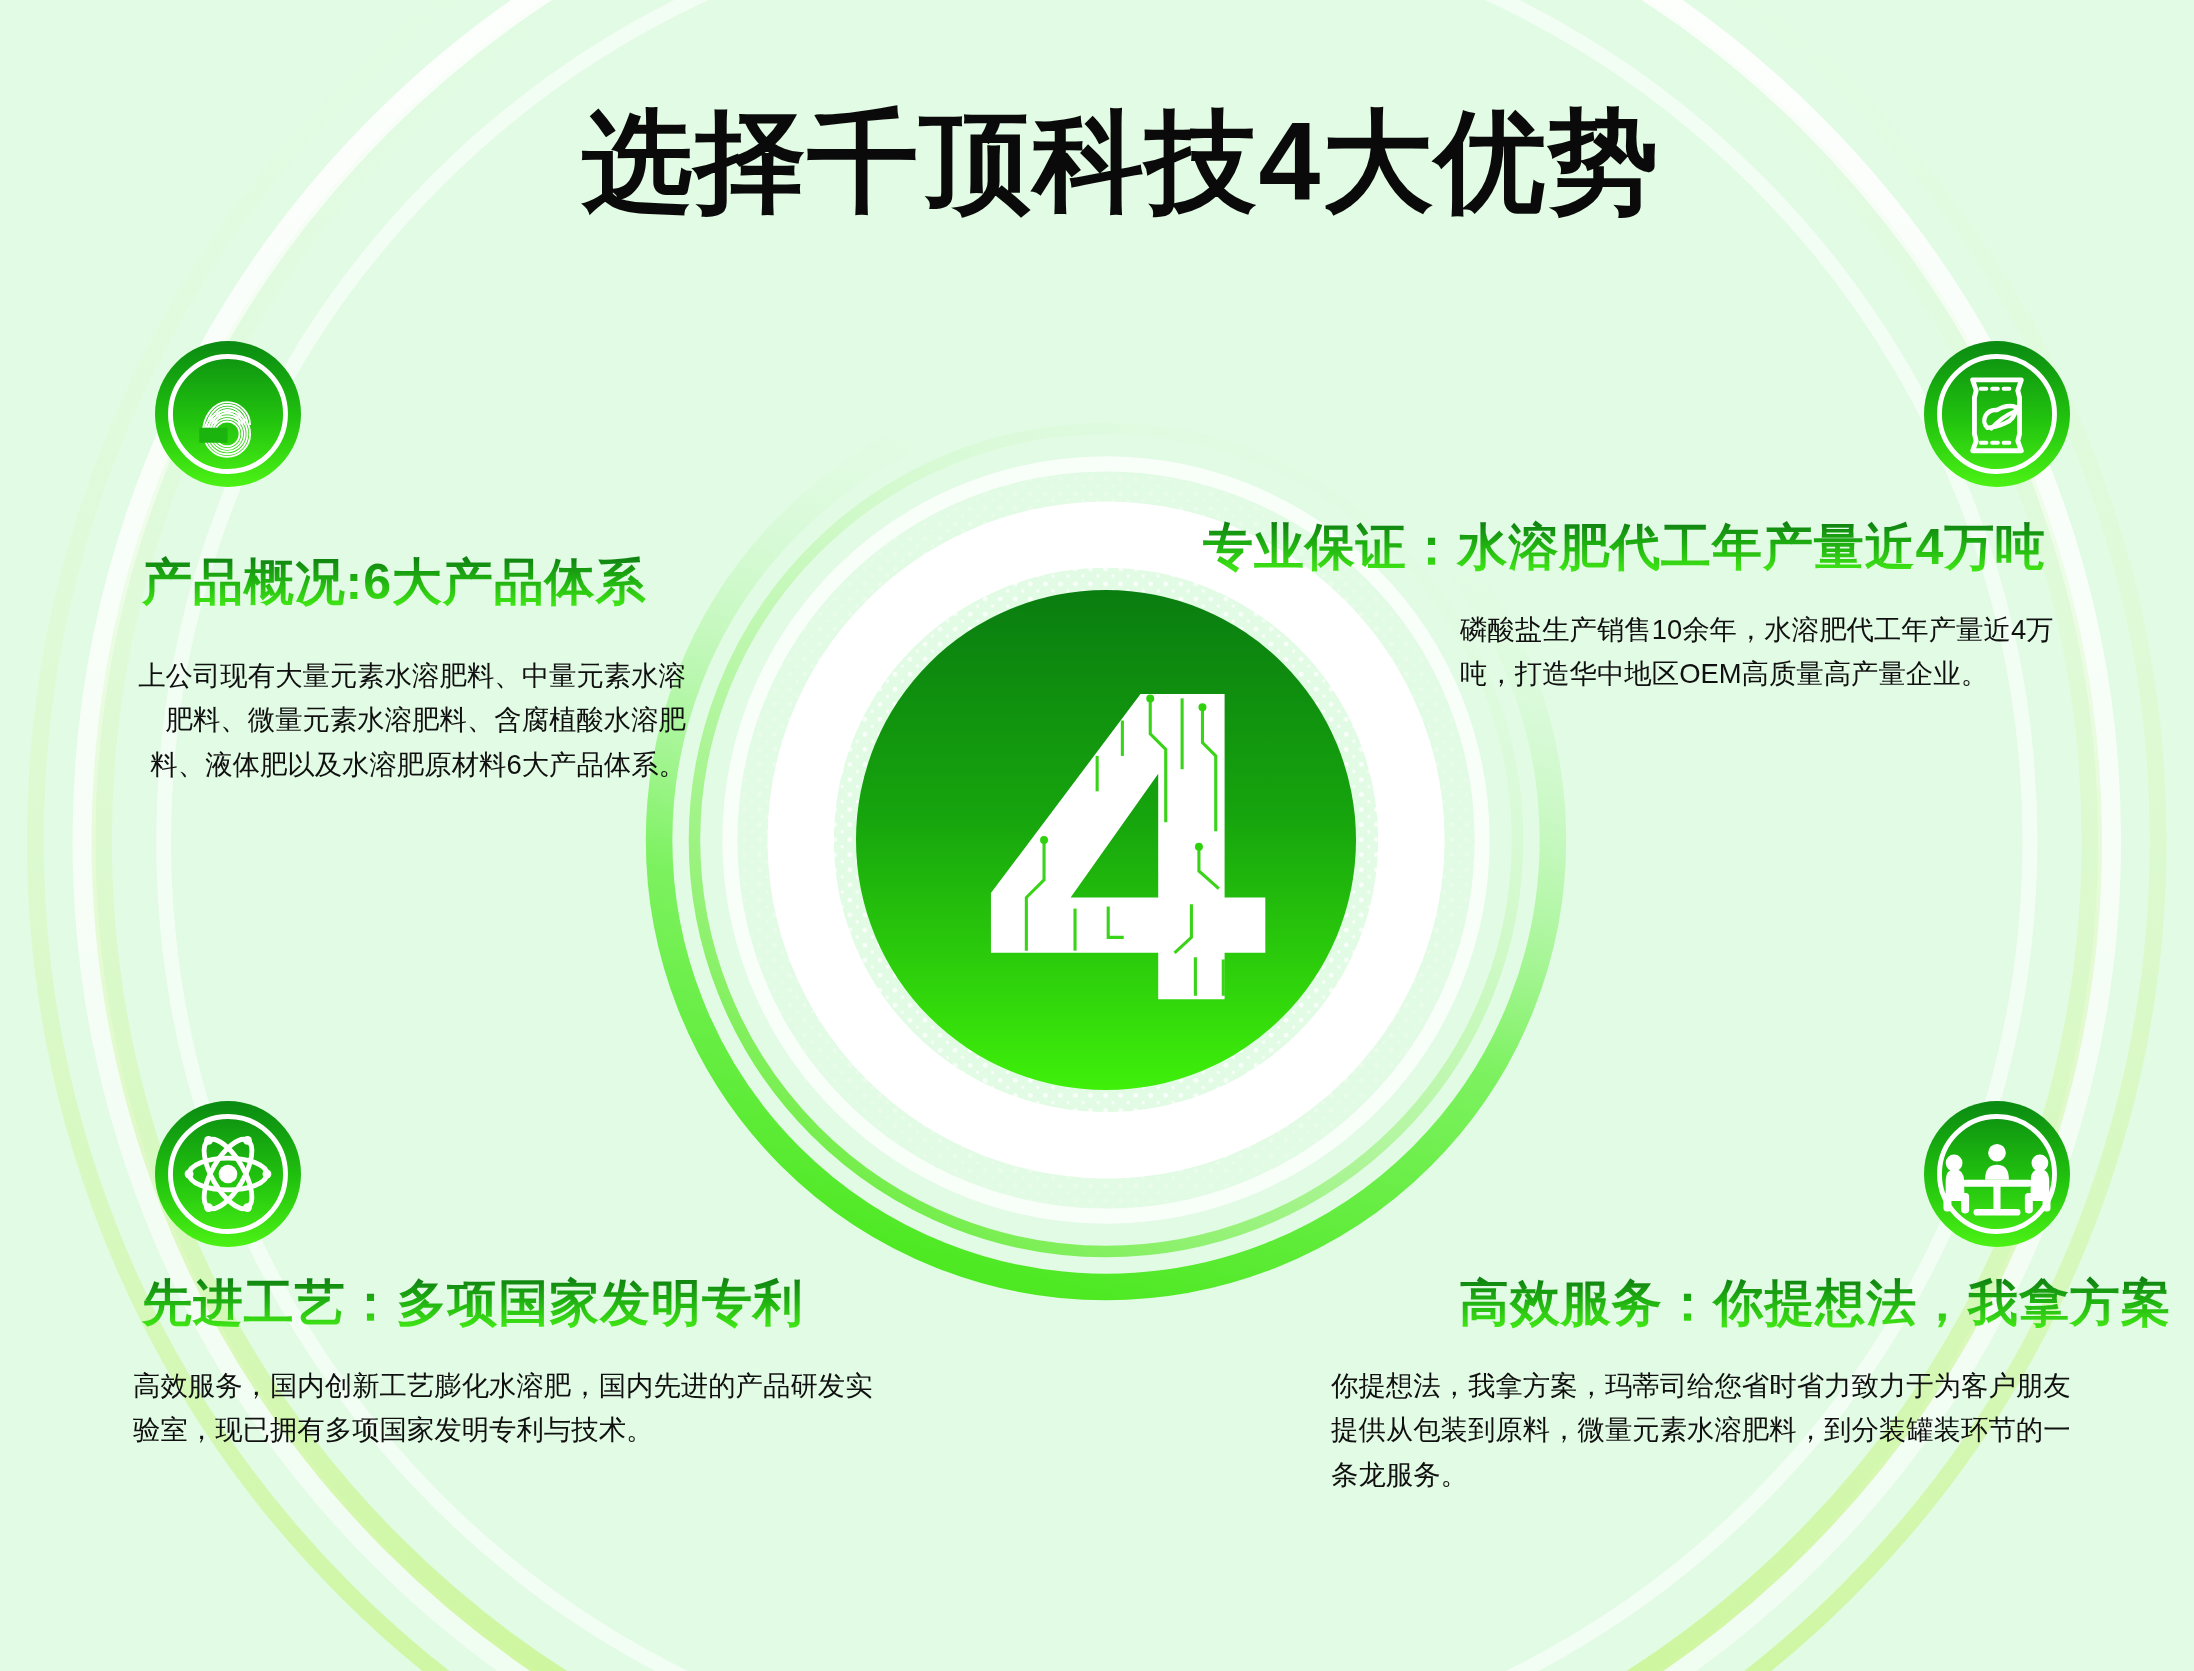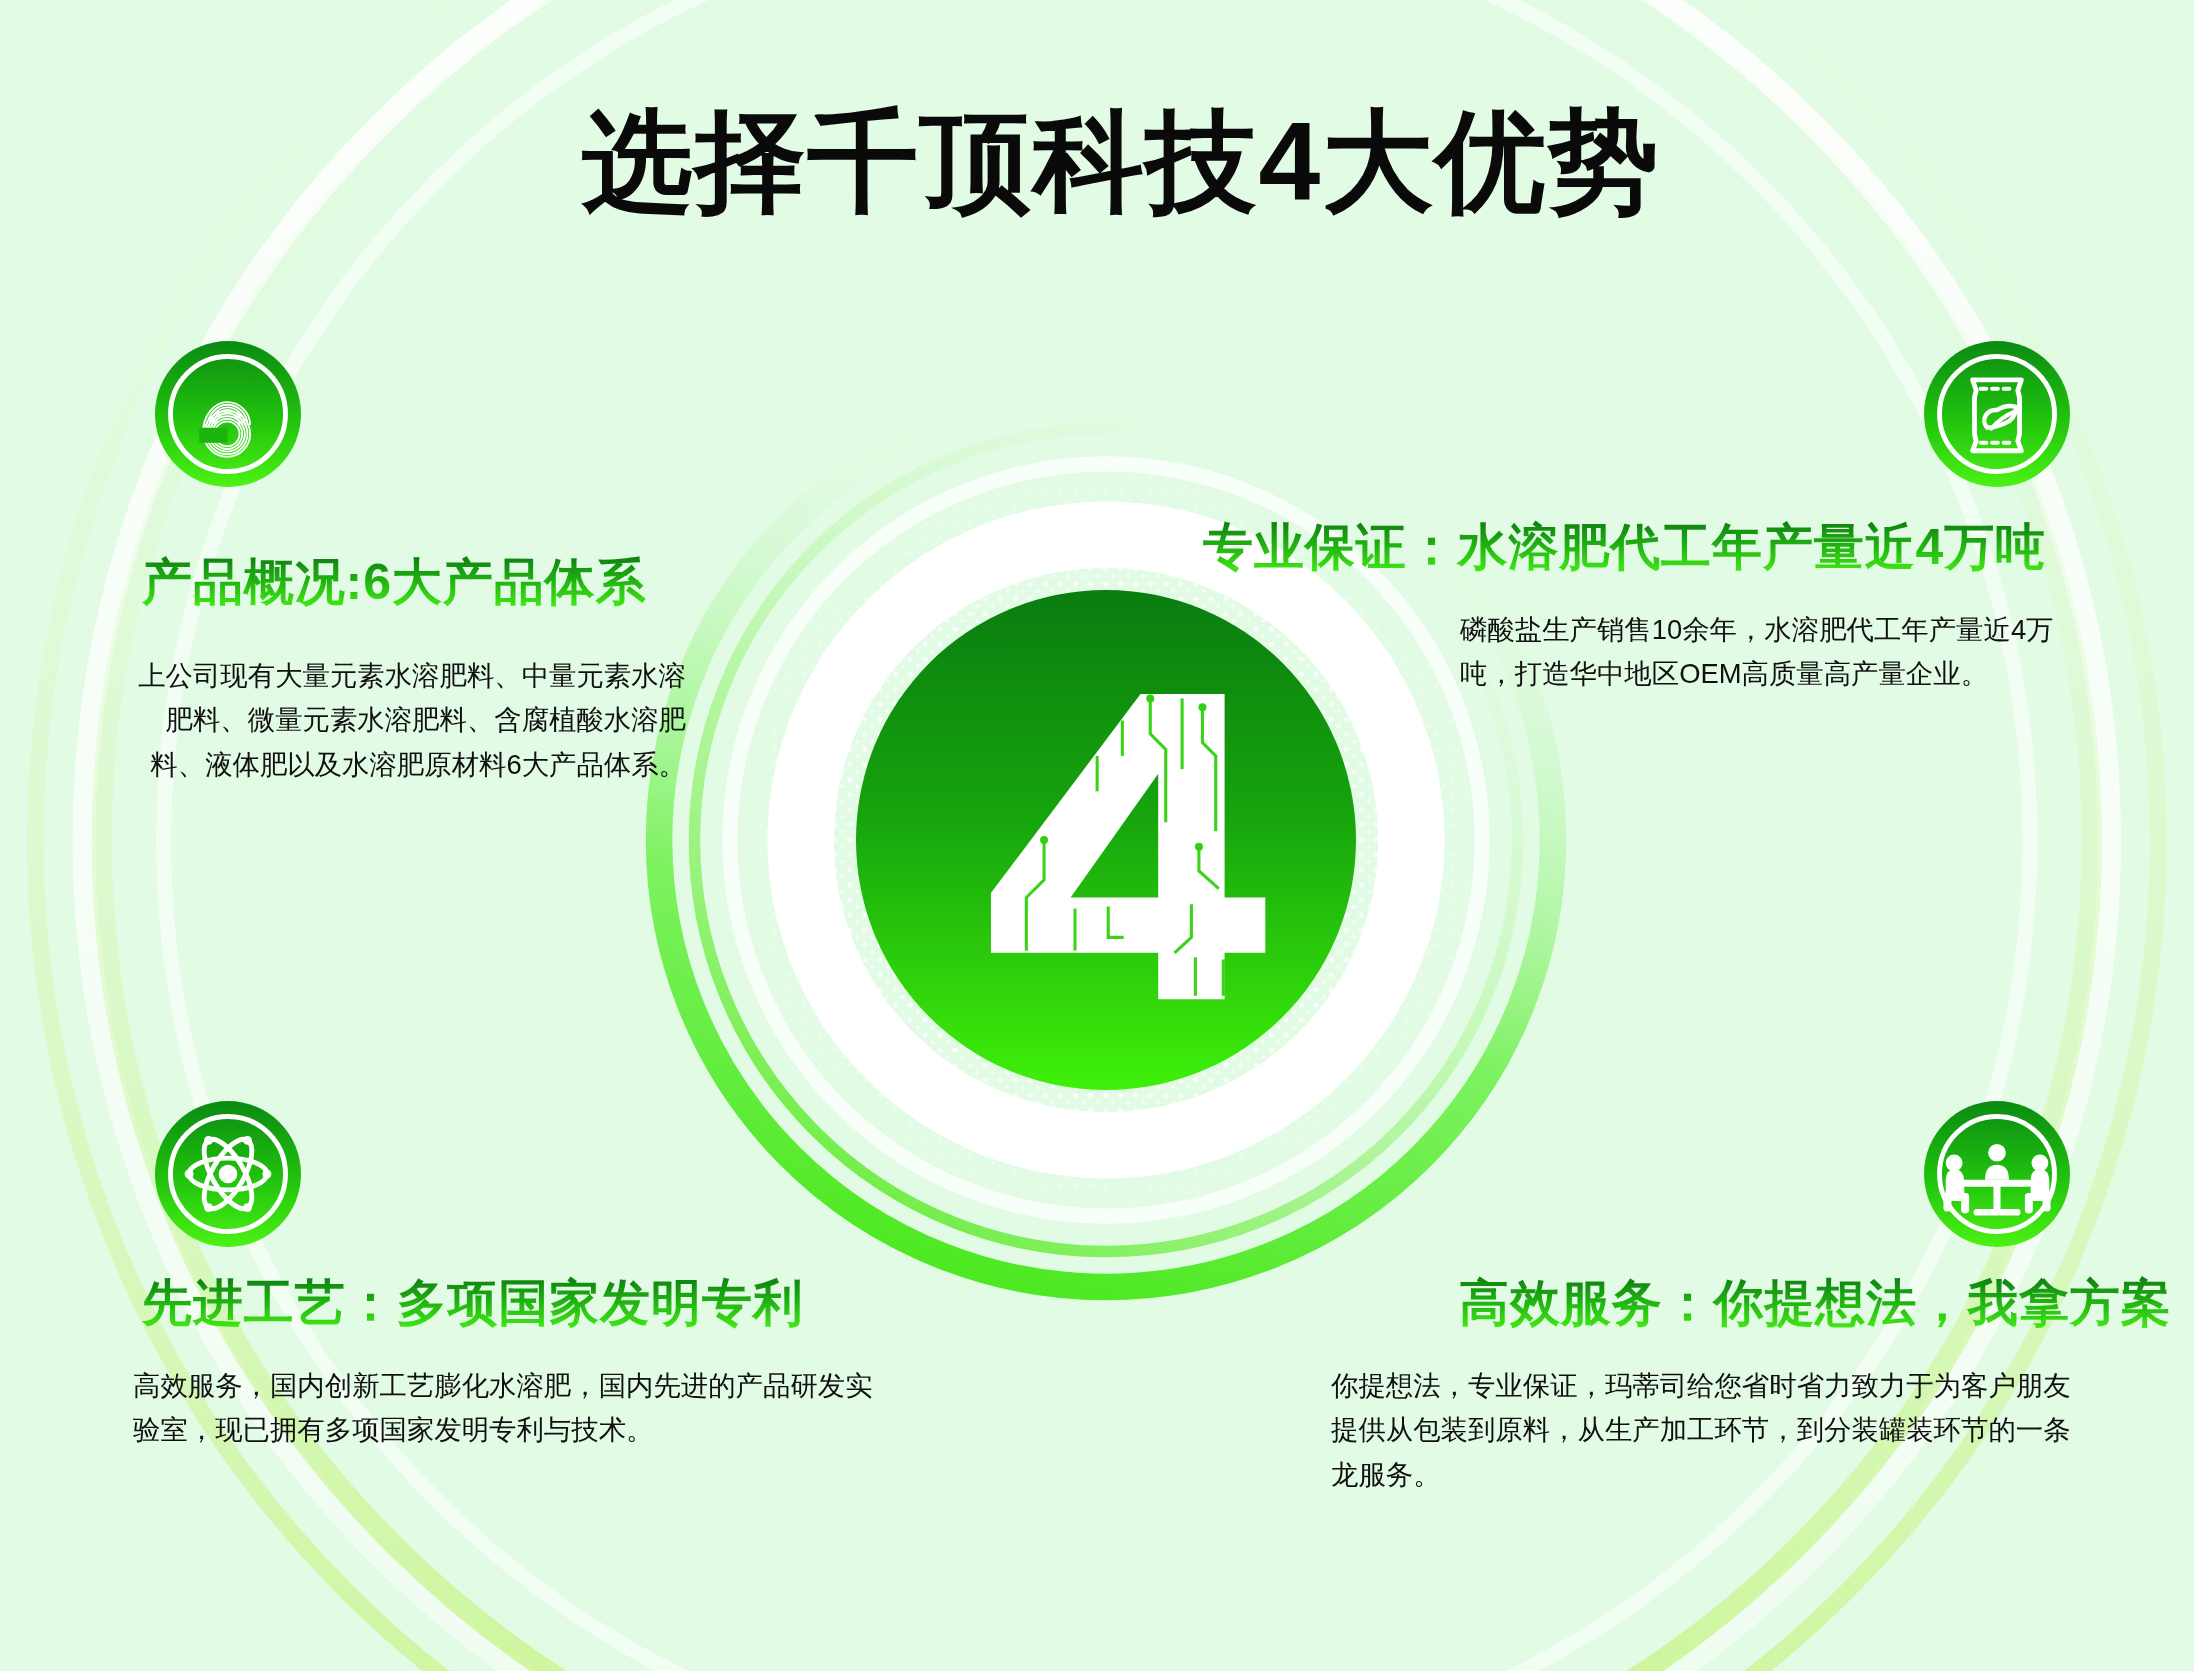--- a/index.html
+++ b/index.html
@@ -274,17 +274,17 @@
 
         <circle cx="262" cy="140" r="19"></circle>
         <path d="M241 180 q0 -26 21 -26 q21 0 21 28 l0 28 l-42 0 Z"></path>
         <rect x="268" y="208" width="18" height="42" rx="8"></rect>
         <rect x="230" y="208" width="56" height="18" rx="9"></rect>
         <rect x="228" y="208" width="18" height="46" rx="8"></rect>
       </g>
     </svg>
   </div>
   <div class="head">高效服务：你提想法，我拿方案</div>
-  <div class="body">你提想法，专业保证，玛蒂司给您省时省力致力于为客户朋友提供从包装到原料，从生产加工环节，到分装罐装环节的一条龙服务。</div>
+  <div class="body">你提想法，我拿方案，玛蒂司给您省时省力致力于为客户朋友提供从包装到原料，微量元素水溶肥料，到分装罐装环节的一条龙服务。</div>
 </div>
 
 <h1 class="page-title">选择千顶科技4大优势</h1>
 
 
 </body></html>

